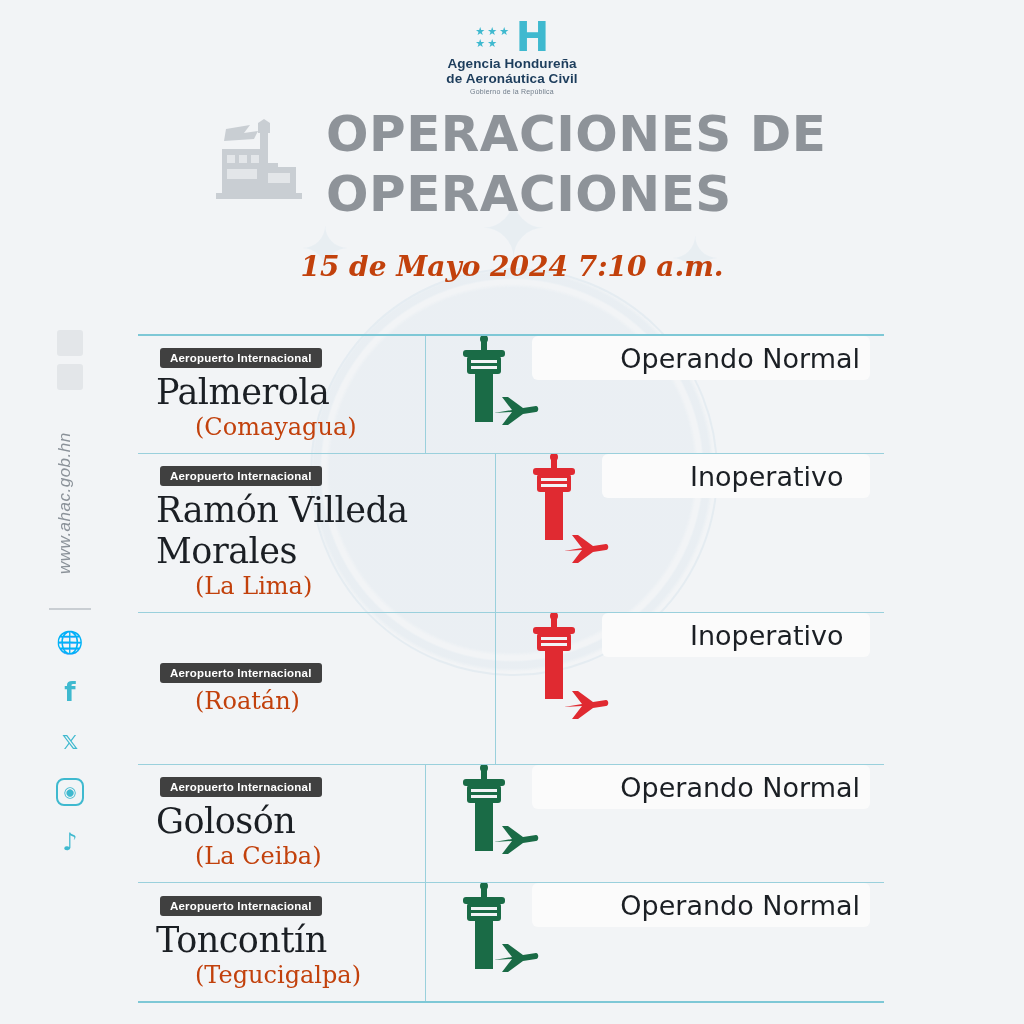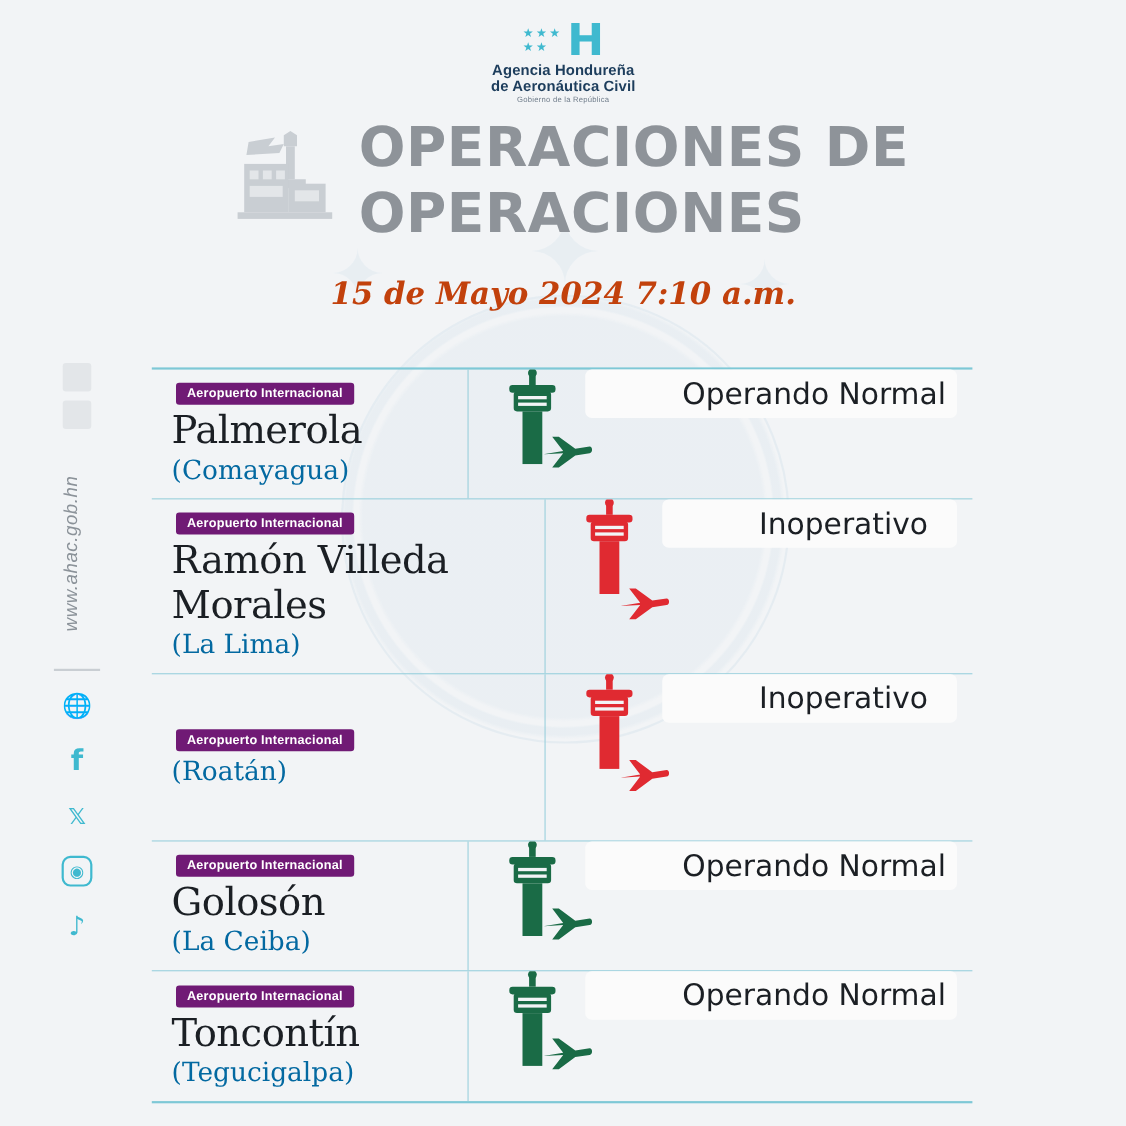--- a/index.html
+++ b/index.html
@@ -163,21 +163,21 @@
   }
   .row:last-child { border-bottom: none; }
   .col-left {
     width: 358px;
     border-right: 1px solid #9ad0dc;
     padding: 12px 10px 12px 18px;
     display: flex; flex-direction: column; justify-content: center;
   }
   .tag {
     align-self: flex-start;
-    background: #701a75;
+    background: #404040;
     color: #fff;
     font-weight: bold;
     font-size: 11.5px;
     letter-spacing: .2px;
     padding: 4px 10px 4px 10px;
     border-radius: 3px;
     margin-bottom: 4px;
     margin-left: 4px;
   }
   .ap-name {
@@ -185,21 +185,22 @@
     font-weight: normal;
     font-size: 35px;
     line-height: 41px;
     color: #1b1f24;
     letter-spacing: -.5px;
   }
   .ap-city {
     font-family: "DejaVu Serif", serif;
     font-size: 24px;
     line-height: 28px;
-    color: #0369a1;
+    color: #c2410c;
+    margin-left: 39px;
   }
   .col-right {
     flex: 1;
     display: flex;
     align-items: flex-start;
     padding-left: 10px;
     position: relative;
   }
   .tower-wrap { width: 96px; display: flex; justify-content: center; align-items: center; }
   .status-pill {

